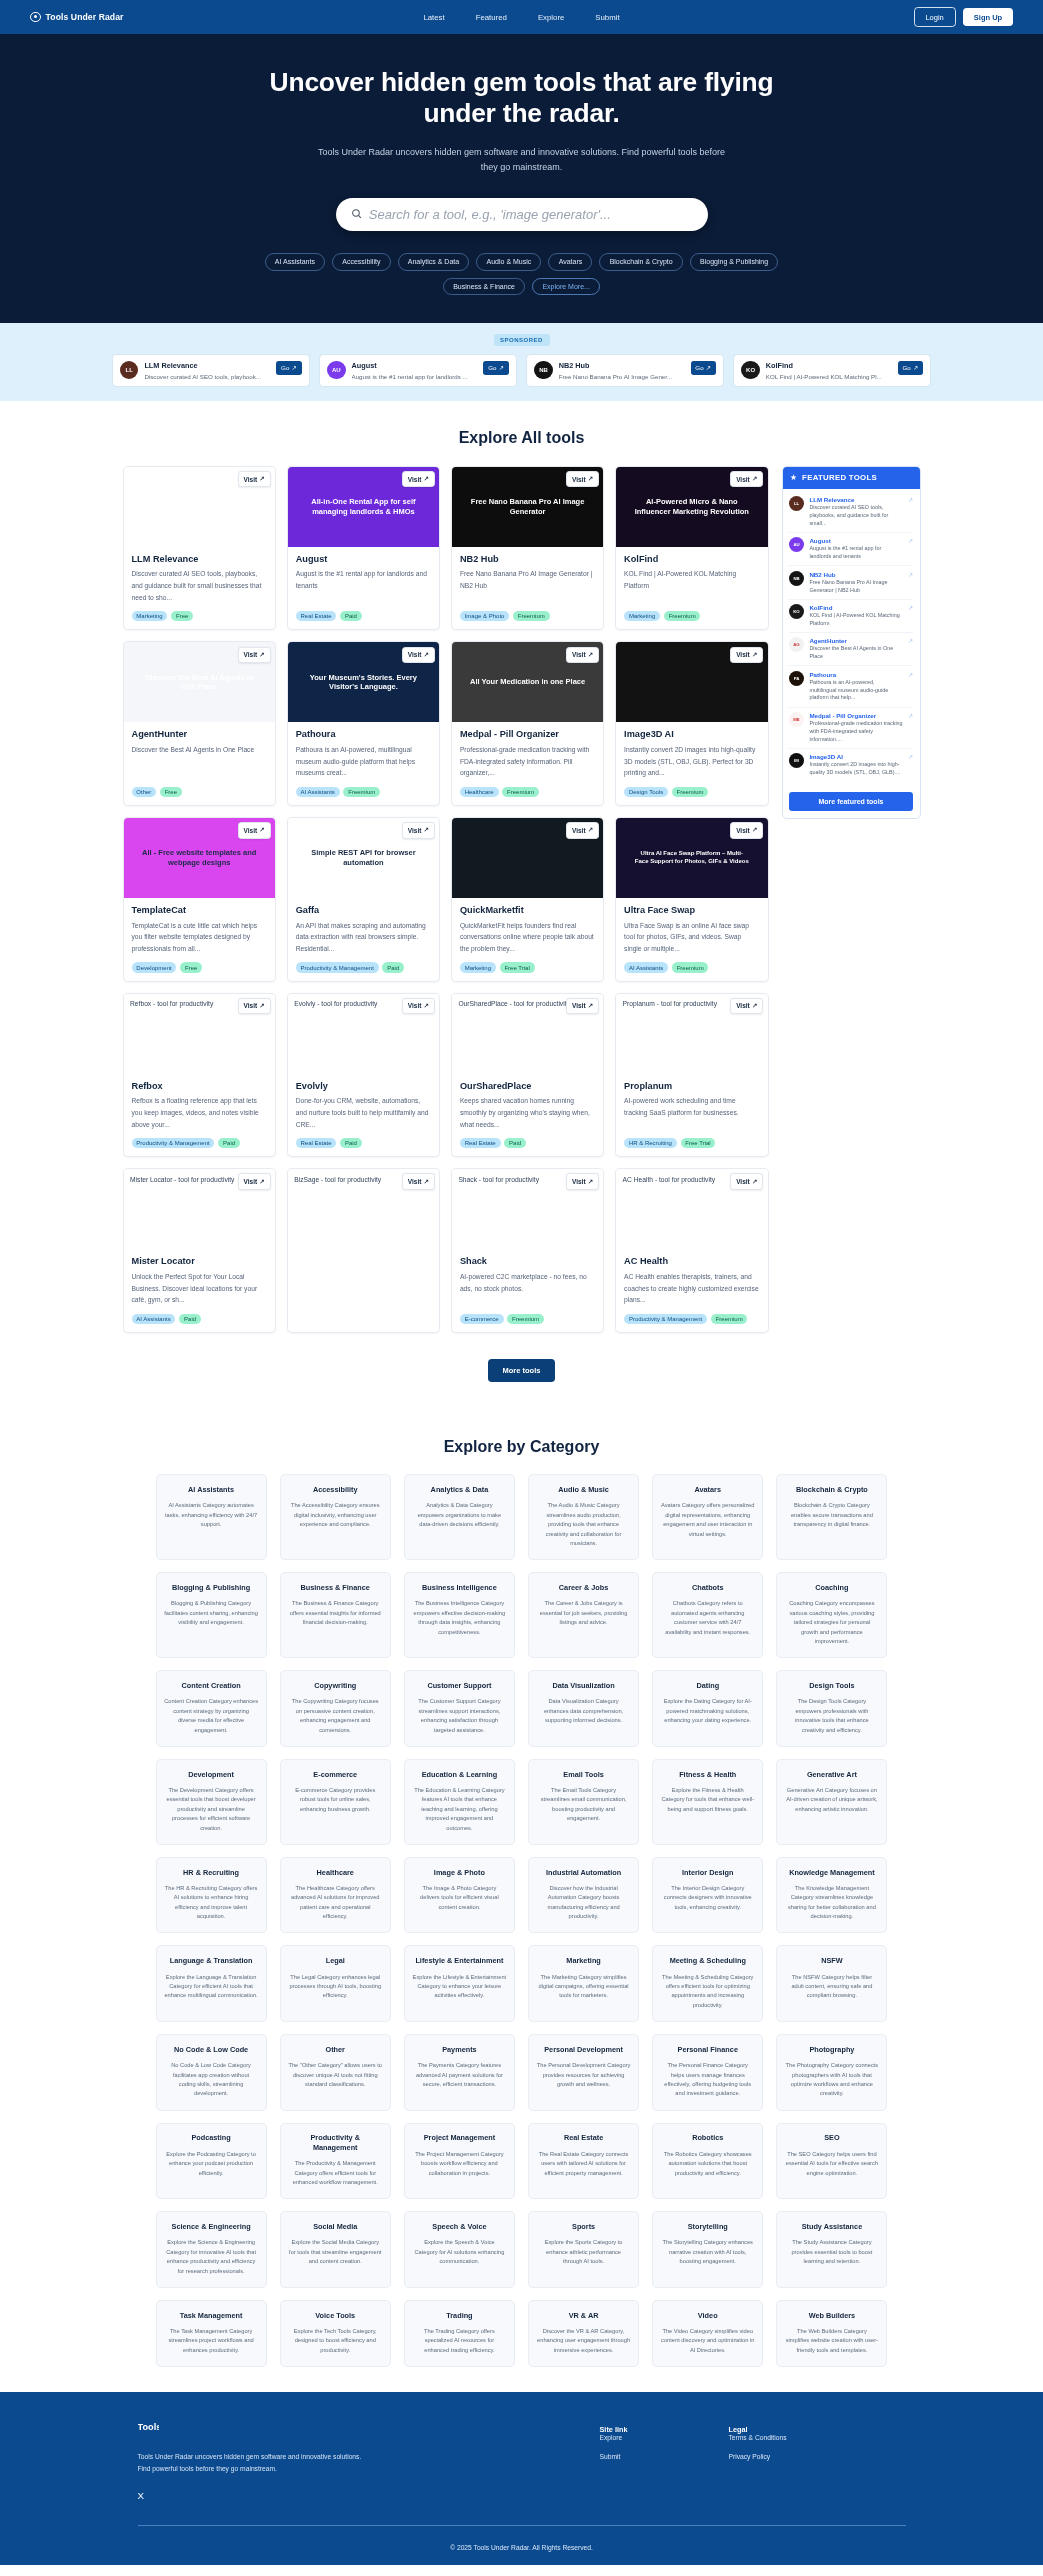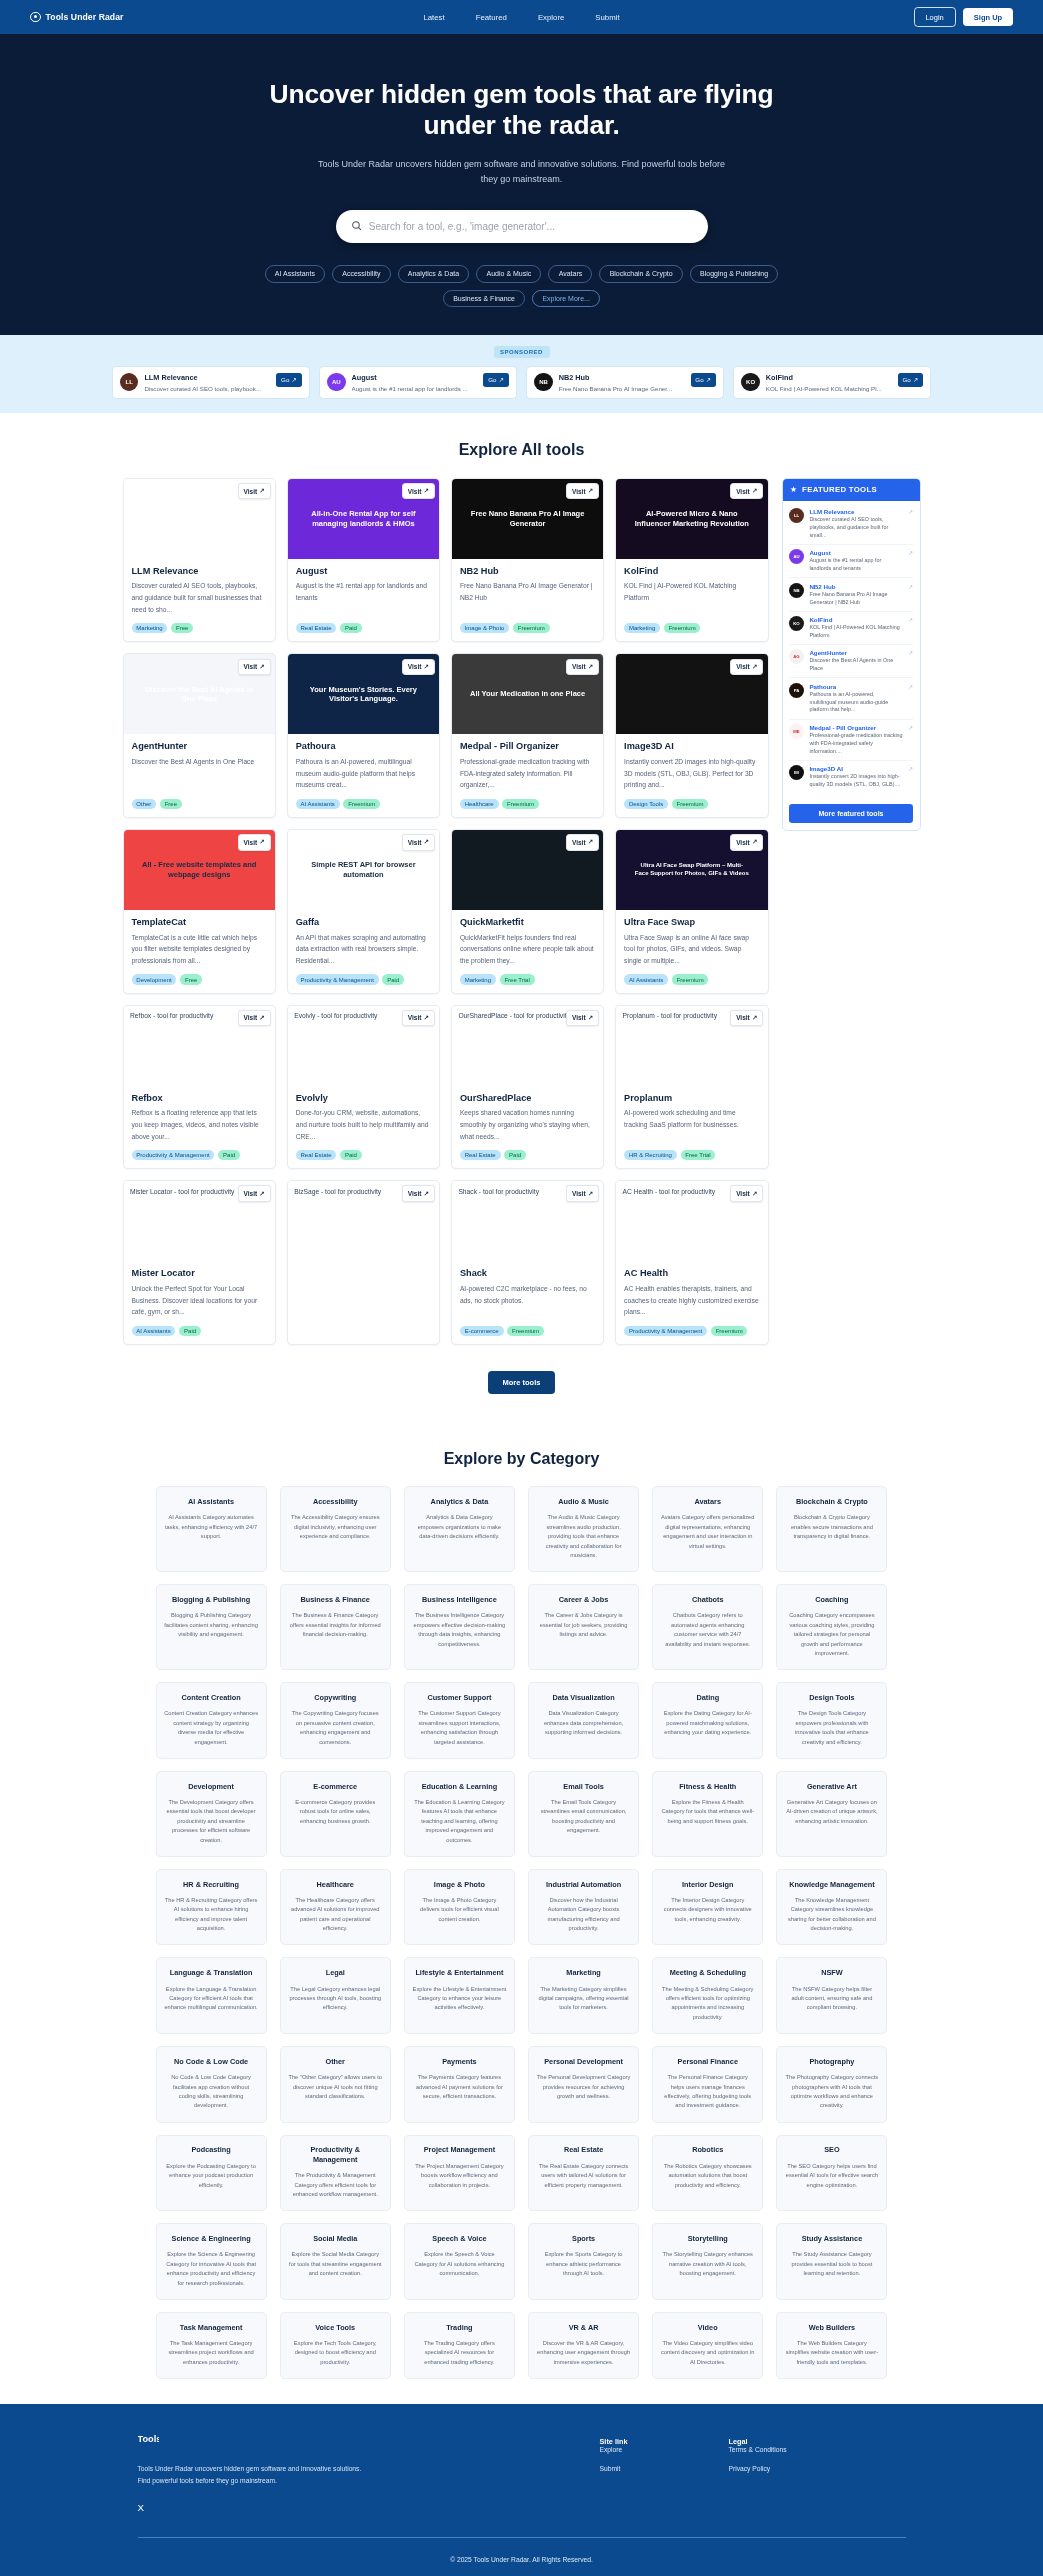--- a/index.html
+++ b/index.html
@@ -46,35 +46,35 @@
     color: #0b4a8f; background: #fff; border: none;
     border-radius: 3.8px; font-size: 7.5px; font-weight: 600; padding: 4.8px 10.8px; cursor: pointer;
   }
 
   
   .hero {
     background: #0b1c38; padding: 33px 0 28px; text-align: center;
   }
   .hero h1 {
     font-size: 26.4px; line-height: 1.18; color: #ffffff; font-weight: 700;
-    max-width: 555px; margin: 12px auto; letter-spacing: -0.2px;
+    max-width: 555px; margin: 0 auto; letter-spacing: -0.2px;
   }
   .hero p {
     margin: 16px auto 0; max-width: 420px; color: #c3d2e6;
     font-size: 9px; line-height: 1.65;
   }
   .search-wrap {
     margin: 22.6px auto 0; width: 372px; background: #fff;
     border-radius: 538px; height: 33px; display: flex; align-items: center;
     padding: 0 15px; gap: 7px; box-shadow: 0 3.2px 9.7px rgba(0,0,0,.3);
   }
   .search-wrap svg { flex: 0 0 auto; }
   .search-input {
-    border: none; outline: none; flex: 1; font-size: 10px; color: #273449;
-    font-family: inherit; background: transparent;
+    border: none; outline: none; flex: 1; font-size: 13px; color: #273449;
+    font-family: inherit; background: transparent; font-style: italic;
   }
   .search-input::placeholder { color: #9aa3af; }
   .chips {
     margin: 22.6px auto 0; max-width: 555px;
     display: flex; flex-wrap: wrap; gap: 7px; justify-content: center;
   }
   .chip {
     border: 0.5px solid #3c5d8c; color: #dbe7f6; background: transparent;
     border-radius: 538px; font-size: 7px; padding: 4.3px 9.2px; cursor: pointer;
     white-space: nowrap; font-family: inherit;
@@ -430,21 +430,21 @@
         <div class="tc-body">
           <div class="tc-name">Image3D AI</div>
           <div class="tc-desc">Instantly convert 2D images into high-quality 3D models (STL, OBJ, GLB). Perfect for 3D printing and...</div>
           <div class="tc-tags">
             <span class="tag cat">Design Tools</span>
             <span class="tag price">Freemium</span>
           </div>
         </div>
       </div>
       <div class="tool-card">
-        <div class="tc-thumb" style="background:#ef4444">
+        <div class="tc-thumb" style="background:#d946ef">
           <div class="art-label" style="color:#1b2b45;font-size:7.5px">All - Free website templates and webpage designs</div>
           <button class="visit-btn">Visit <span>↗</span></button>
         </div>
         <div class="tc-body">
           <div class="tc-name">TemplateCat</div>
           <div class="tc-desc">TemplateCat is a cute little cat which helps you filter website templates designed by professionals from all...</div>
           <div class="tc-tags">
             <span class="tag cat">Development</span>
             <span class="tag price">Free</span>
           </div>

